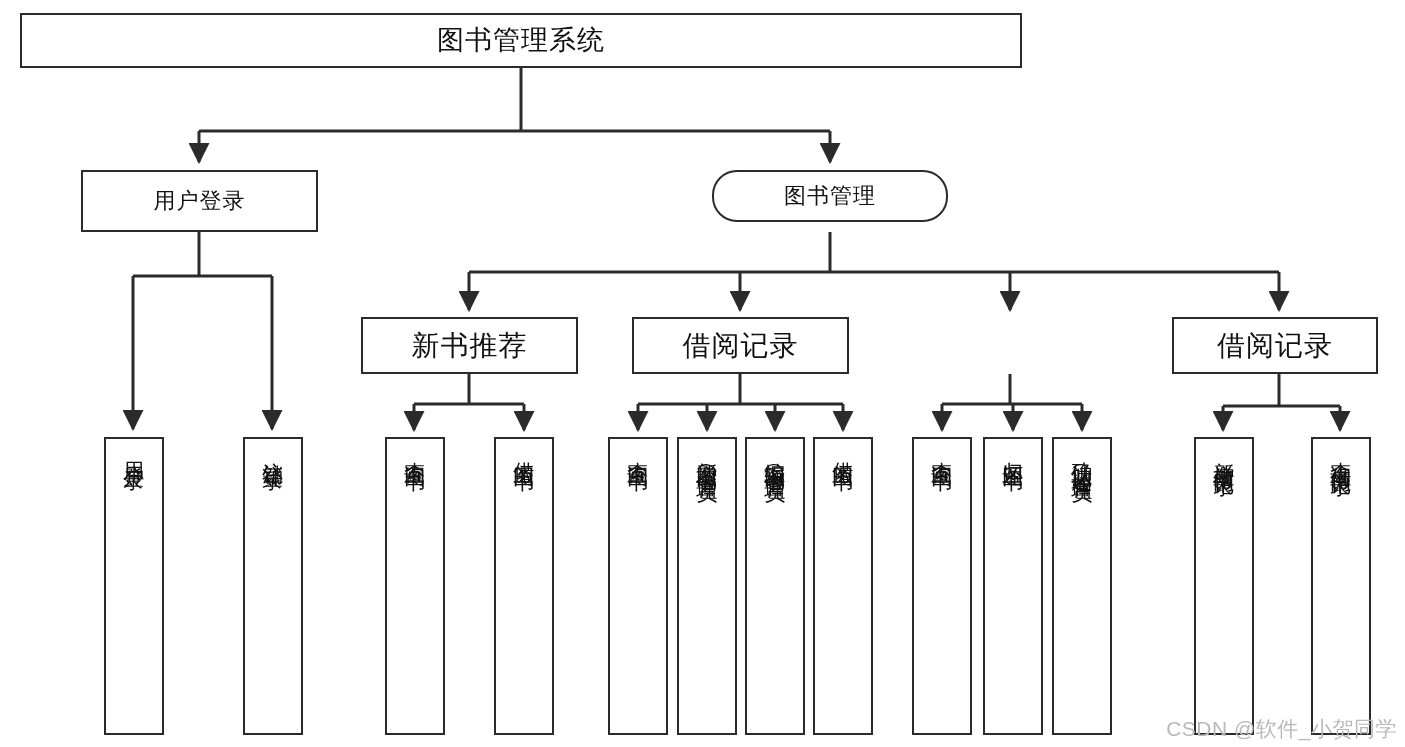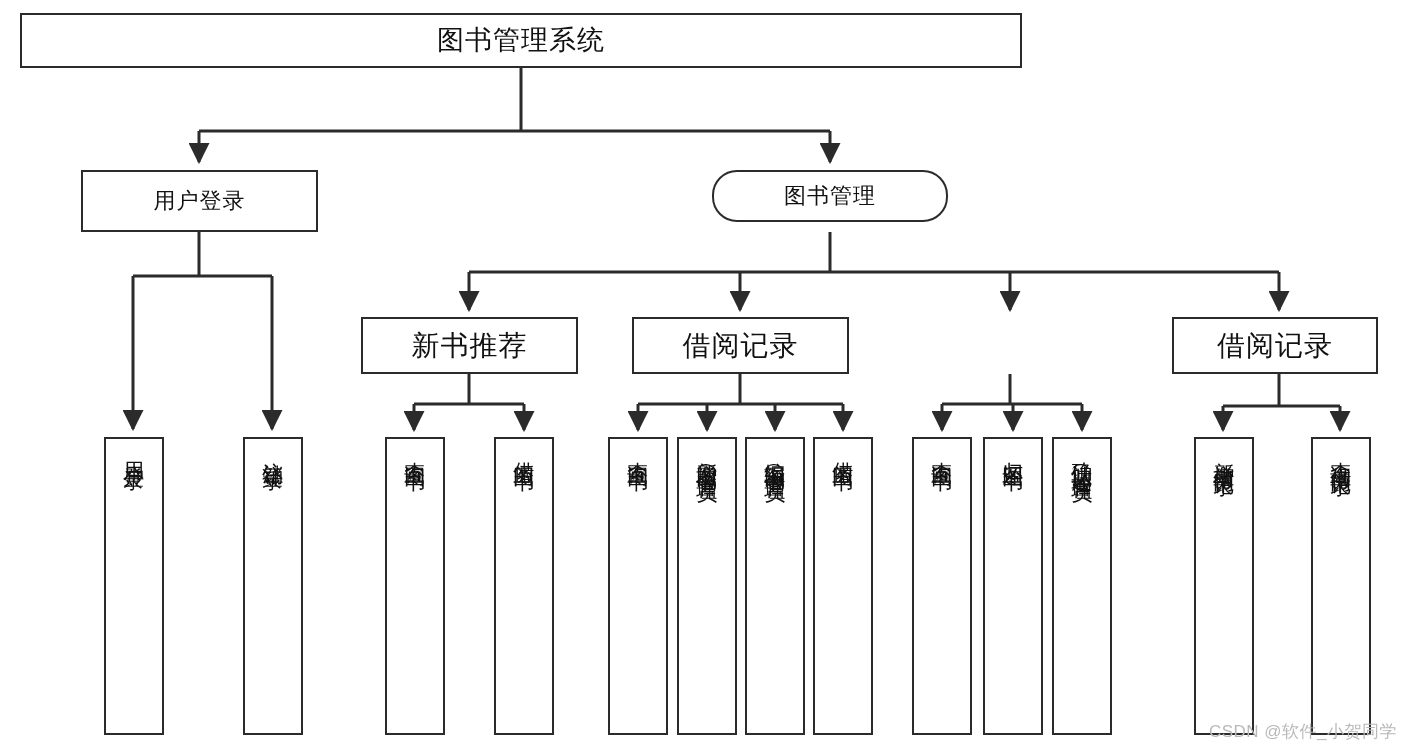--- a/index.html
+++ b/index.html
@@ -42,21 +42,21 @@
     font-size:21px;
     line-height:1.02;
     letter-spacing:3px;
     white-space:normal;
     max-height:290px;
   }
 
   .watermark{
     position:absolute;
     right:8px;bottom:4px;
-    font-size:17px;
+    font-size:21px;
     color:#b9b9b9;
     letter-spacing:.5px;
     white-space:nowrap;
     user-select:none;
   }
 </style>
 </head>
 <body>
 
 <div id="stage">

